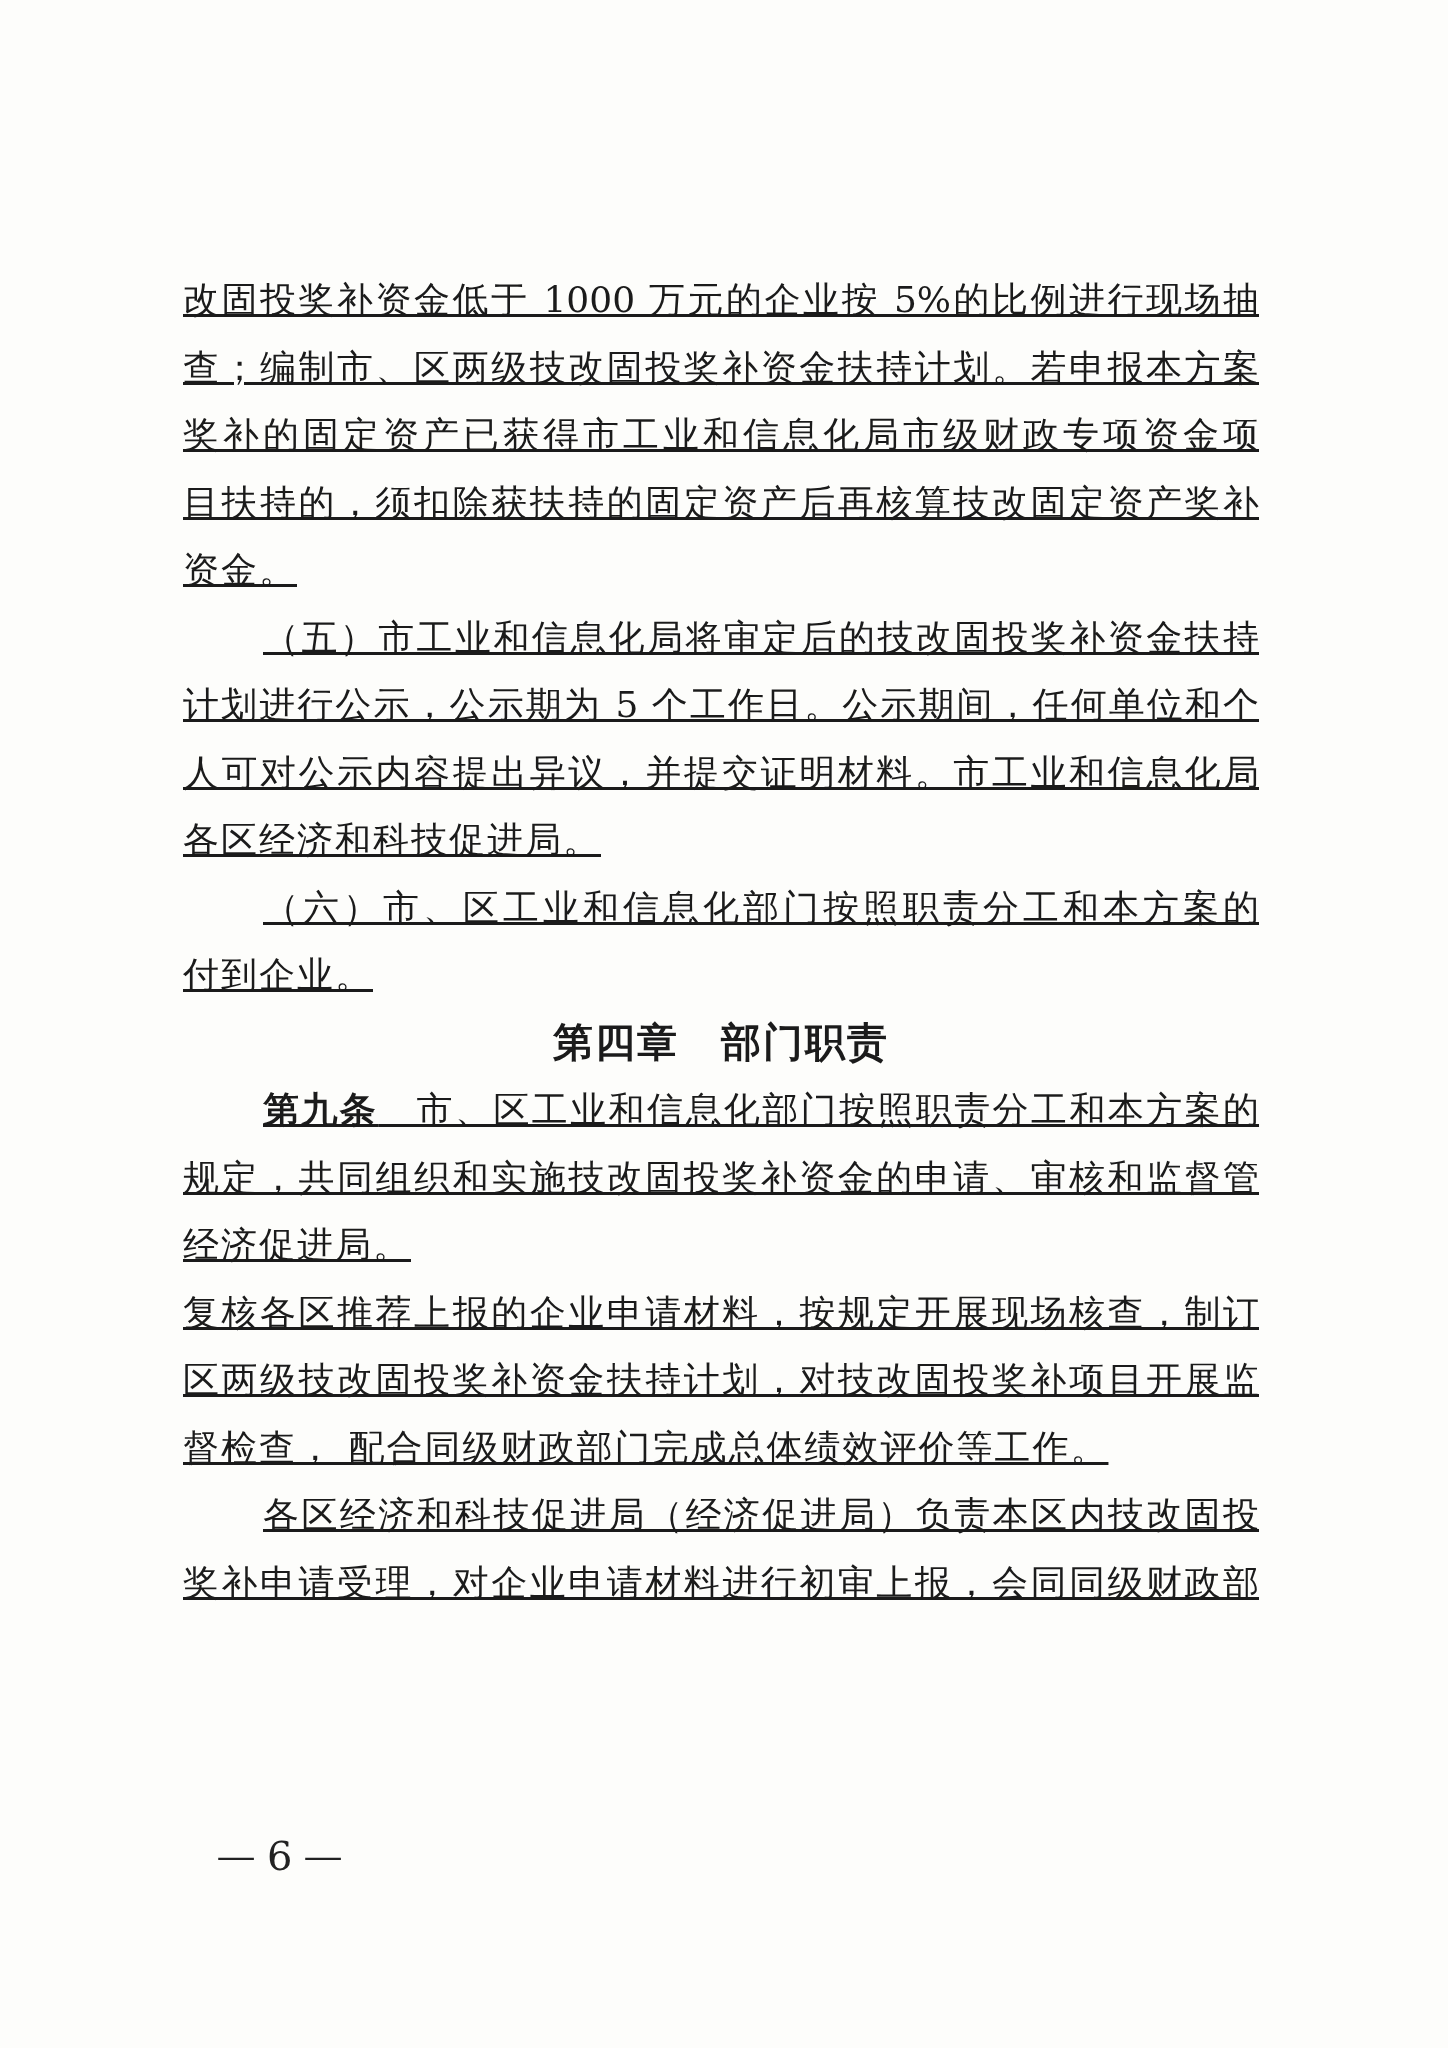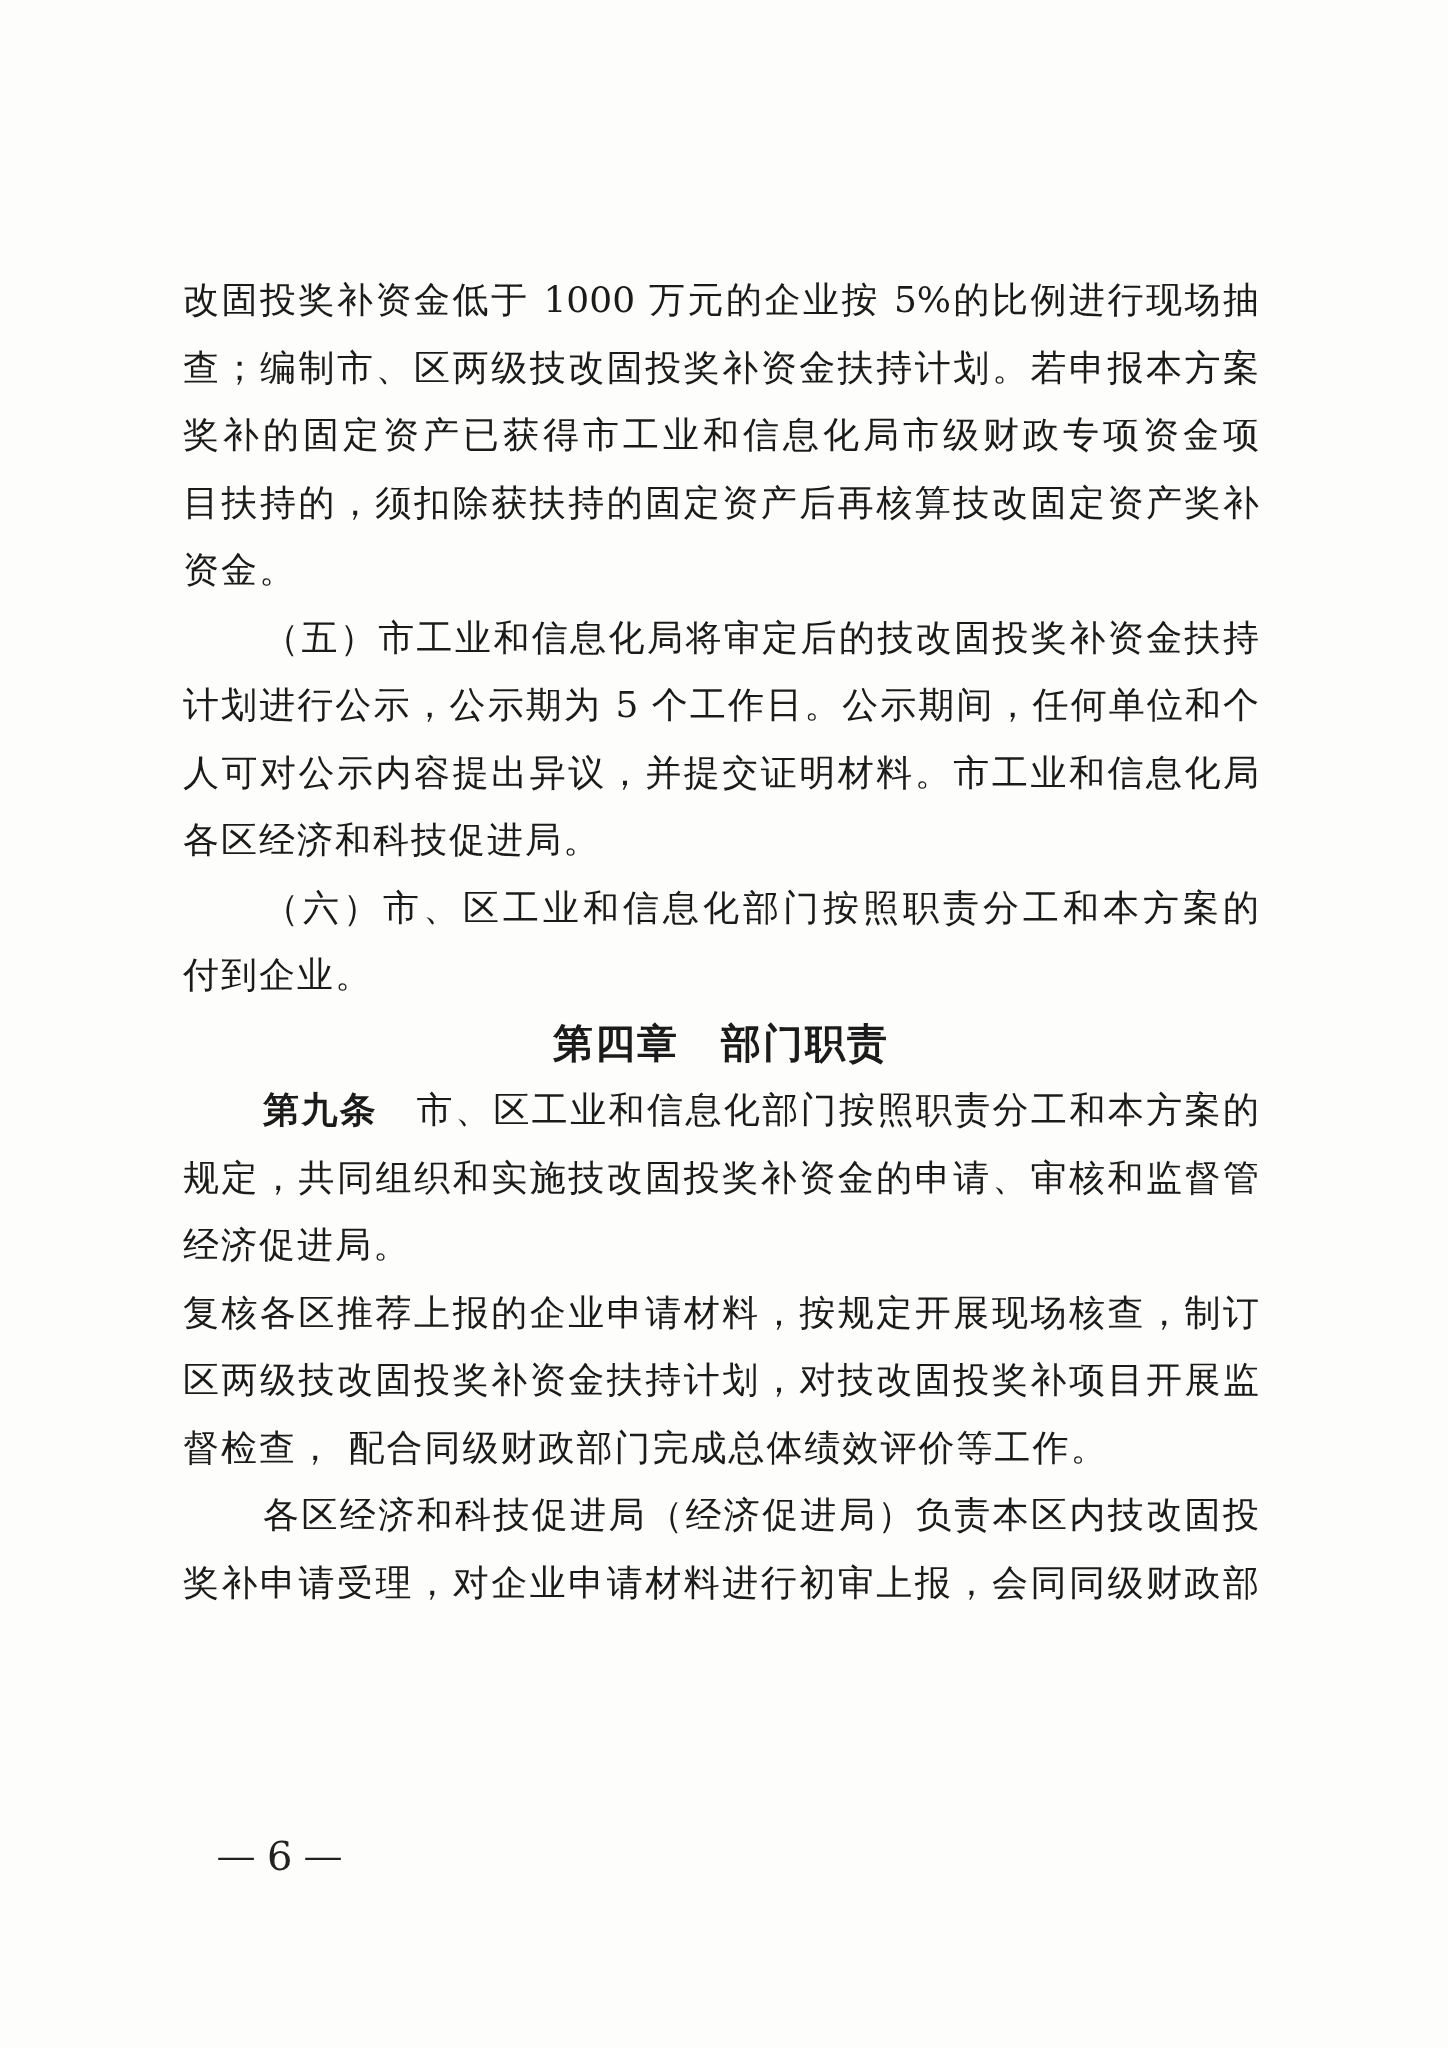--- a/index.html
+++ b/index.html
@@ -18,21 +18,21 @@
     color: #1b1b1b;
   }
   .content {
     position: absolute;
     left: 183px;
     top: 266px;
     width: 1076px;
     font-size: 36px;
     line-height: 67.5px;
   }
-  .paragraph { margin: 0; }
+  .paragraph { margin: 0; text-decoration: underline; }
   .line {
     height: 67.5px;
     text-align: justify;
     text-align-last: justify;
     text-justify: inter-character;
     white-space: nowrap;
     overflow: visible;
   }
   .line.no-fill {
     text-align: right;
@@ -43,20 +43,21 @@
   .lead { font-weight: bold; }
   .chapter-heading {
     height: 67.5px;
     line-height: 67.5px;
     text-align: center;
     text-align-last: center;
     font-weight: bold;
     font-size: 40px;
     letter-spacing: 2px;
     white-space: nowrap;
+    font-family: Liberation Serif, serif;
   }
   .footer {
     position: absolute;
     left: 219px;
     top: 1833px;
     font-size: 36px;
     color: #222;
     display: flex;
     align-items: center;
   }

